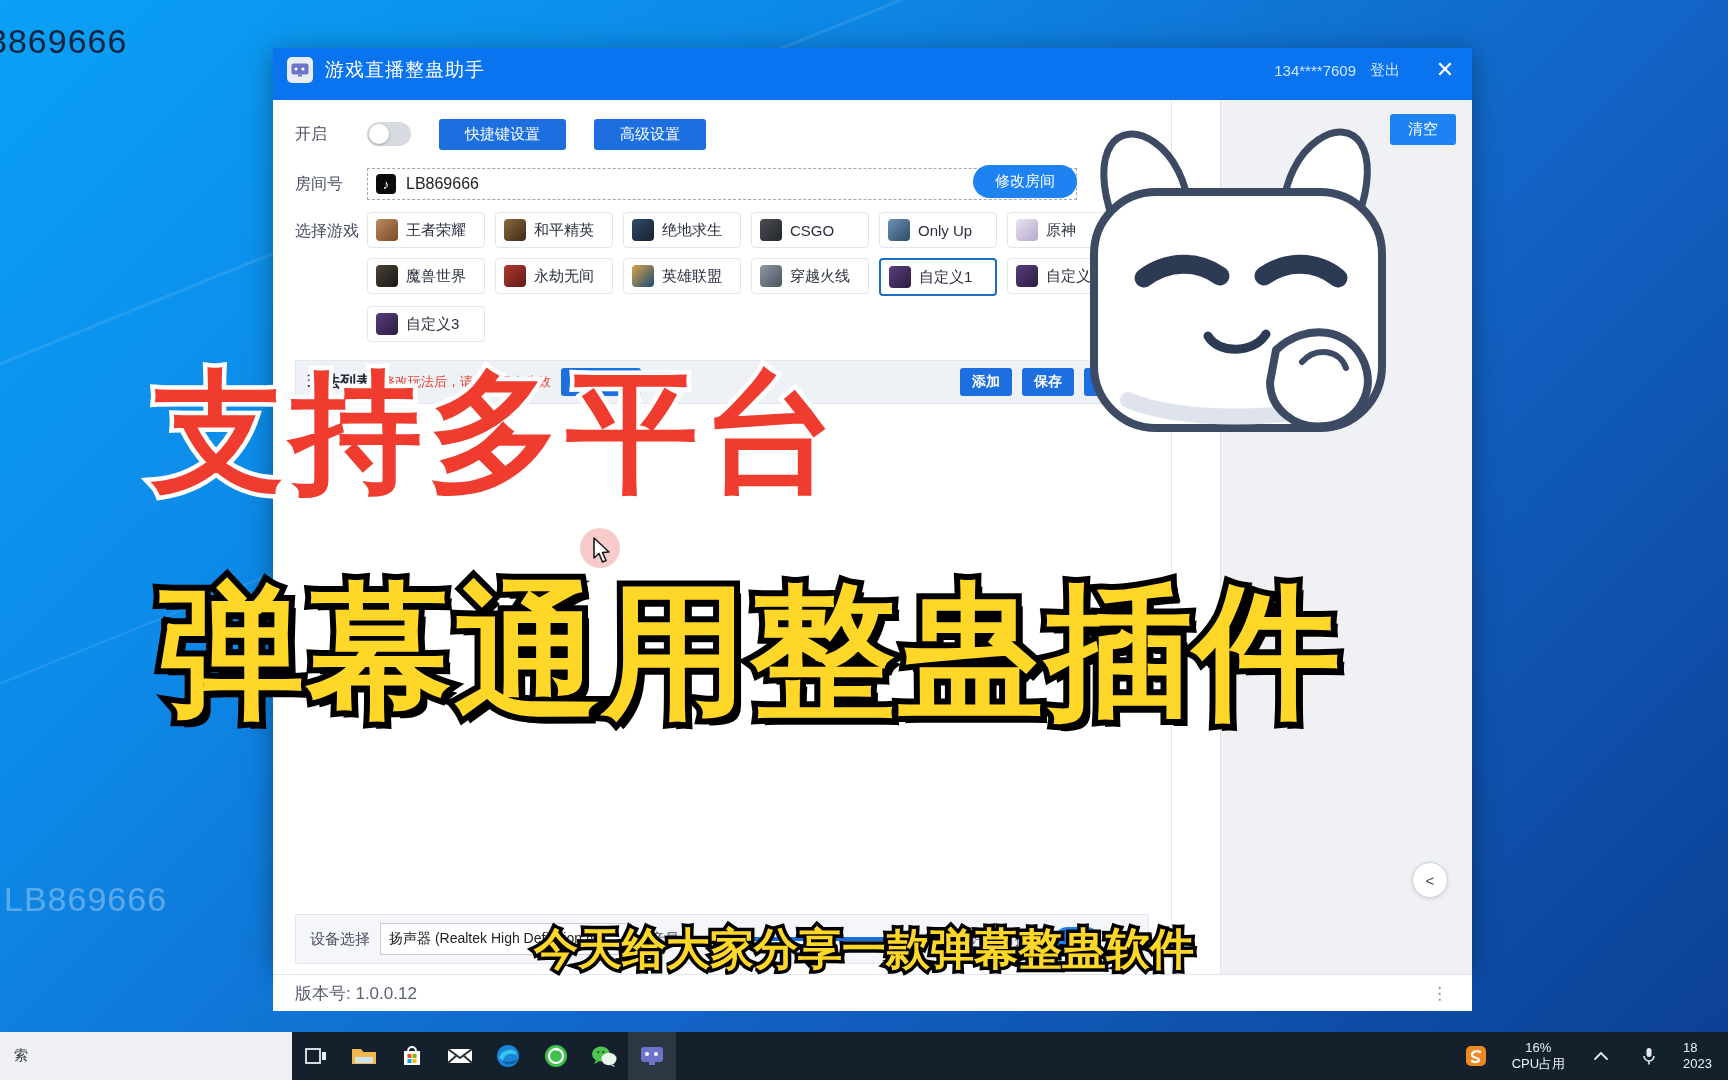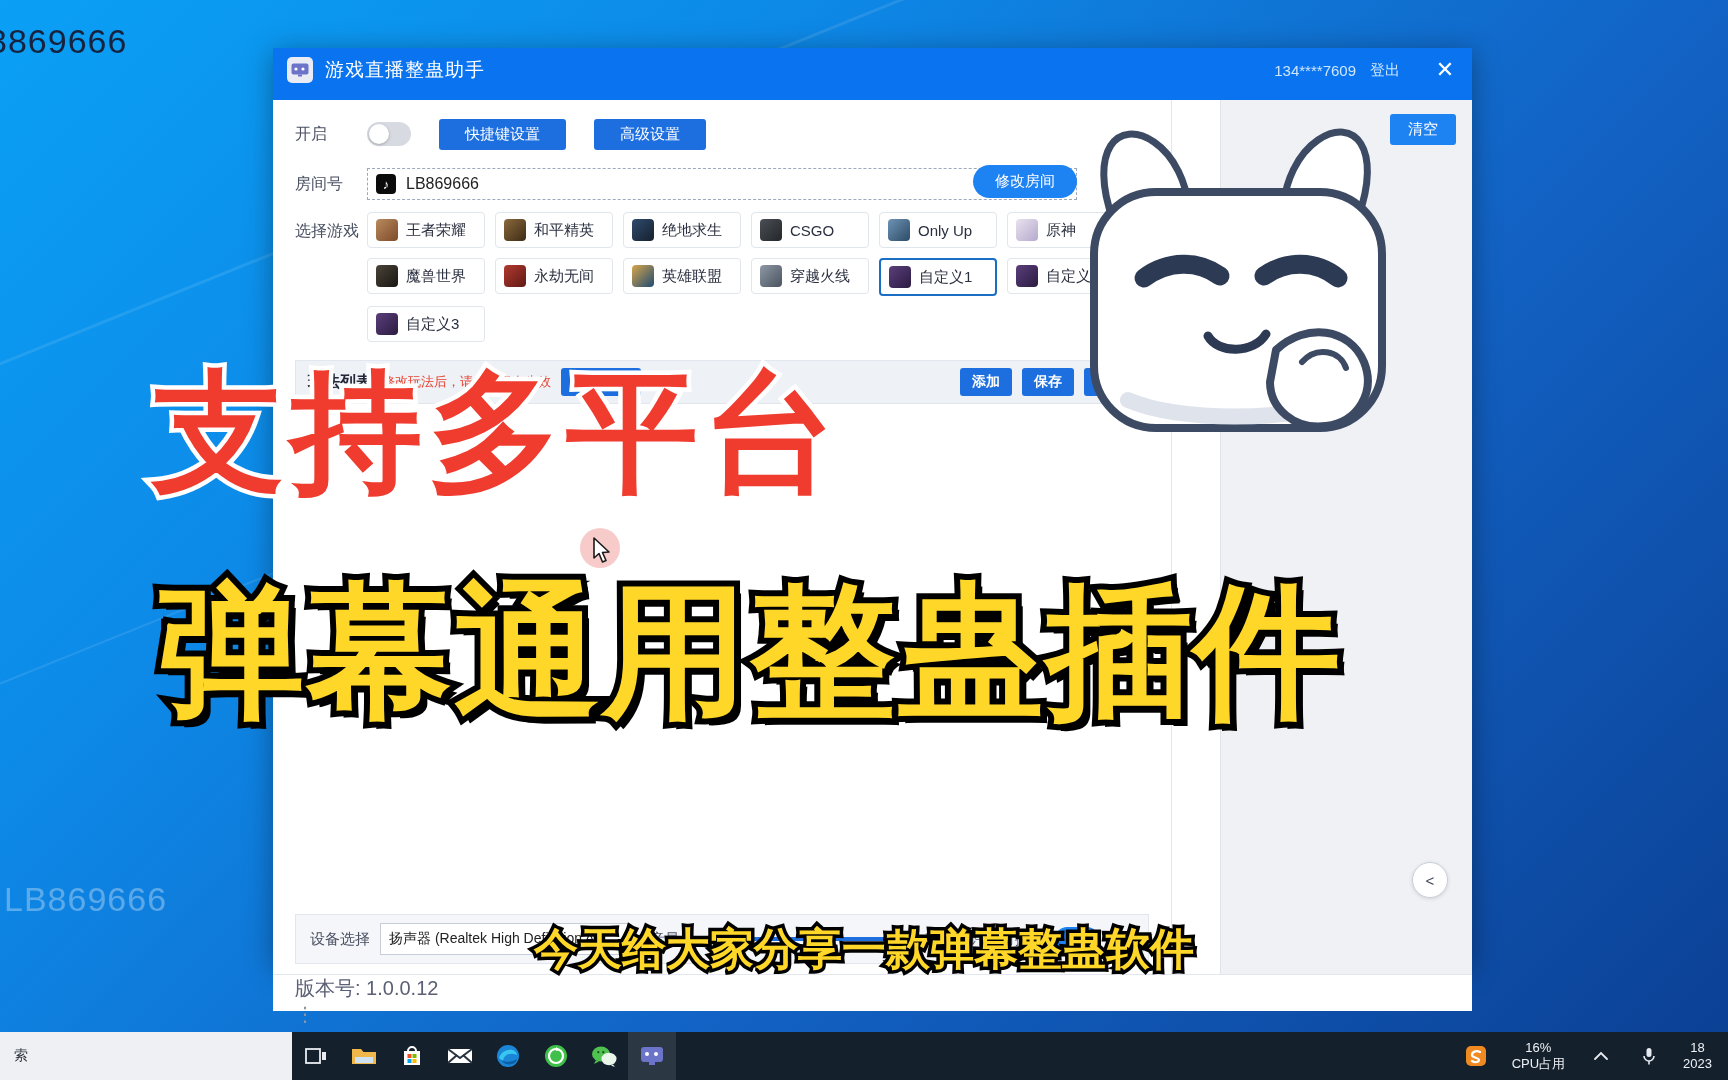--- a/index.html
+++ b/index.html
@@ -234,25 +234,24 @@
     position: absolute; right: -7px; top: -5px;
     width: 14px; height: 14px; border-radius: 50%;
     background: #1d6fe0;
   }
   .sim-label { font-size: 15px; color: #4a5162; margin: 0 10px 0 18px; }
 
   
   #app-footer {
     height: 36px;
     border-top: 1px solid #e2e6ee;
-    display: flex; align-items: flex-start;
+    display: flex; align-items: center;
     padding: 0 22px;
-    font-size: 20px; color: #5a6174;
+    font-size: 17px; color: #5a6174;
     background: #fff;
-    flex-direction: column;
   }
   #app-footer .spacer { flex: 1; }
   .dots { letter-spacing: 2px; color: #8c93a3; }
 
   
   #mascot {
     position: absolute;
     left: 1058px; top: 100px;
     width: 360px; height: 390px;
     pointer-events: none;
@@ -333,21 +332,21 @@
   .tb-tray {
     display: flex; align-items: center;
     padding-right: 10px;
     color: #e7eaf0;
   }
   .cpu-box {
     text-align: center; font-size: 13px; line-height: 1.25;
     color: #eef1f6; margin: 0 12px;
   }
   .clock {
-    text-align: center; font-size: 13px; line-height: 1.25;
+    font-size: 13px; line-height: 1.25;
     color: #eef1f6; margin-left: 10px; padding-right: 6px;
   }
 </style>
 </head>
 <body>
 
 <div id="root">
 
   <div class="streak" style="left:-200px; top:120px; width:1600px; height:3px;"></div>
   <div class="streak" style="left:-200px; top:420px; width:1700px; height:2px;"></div>

